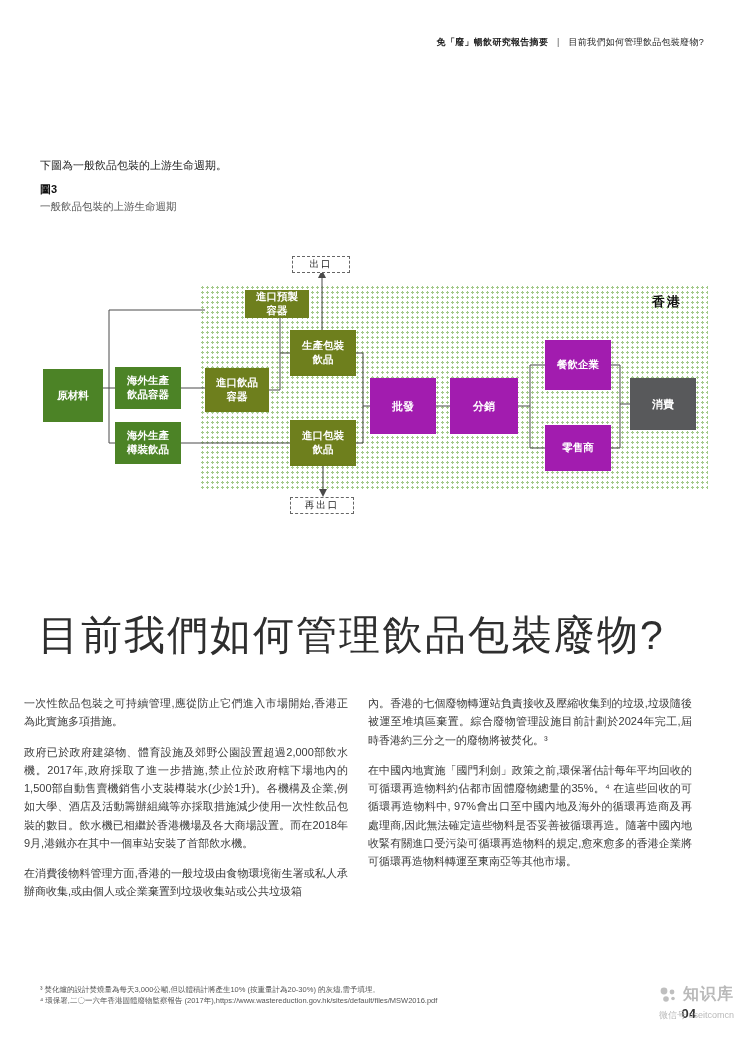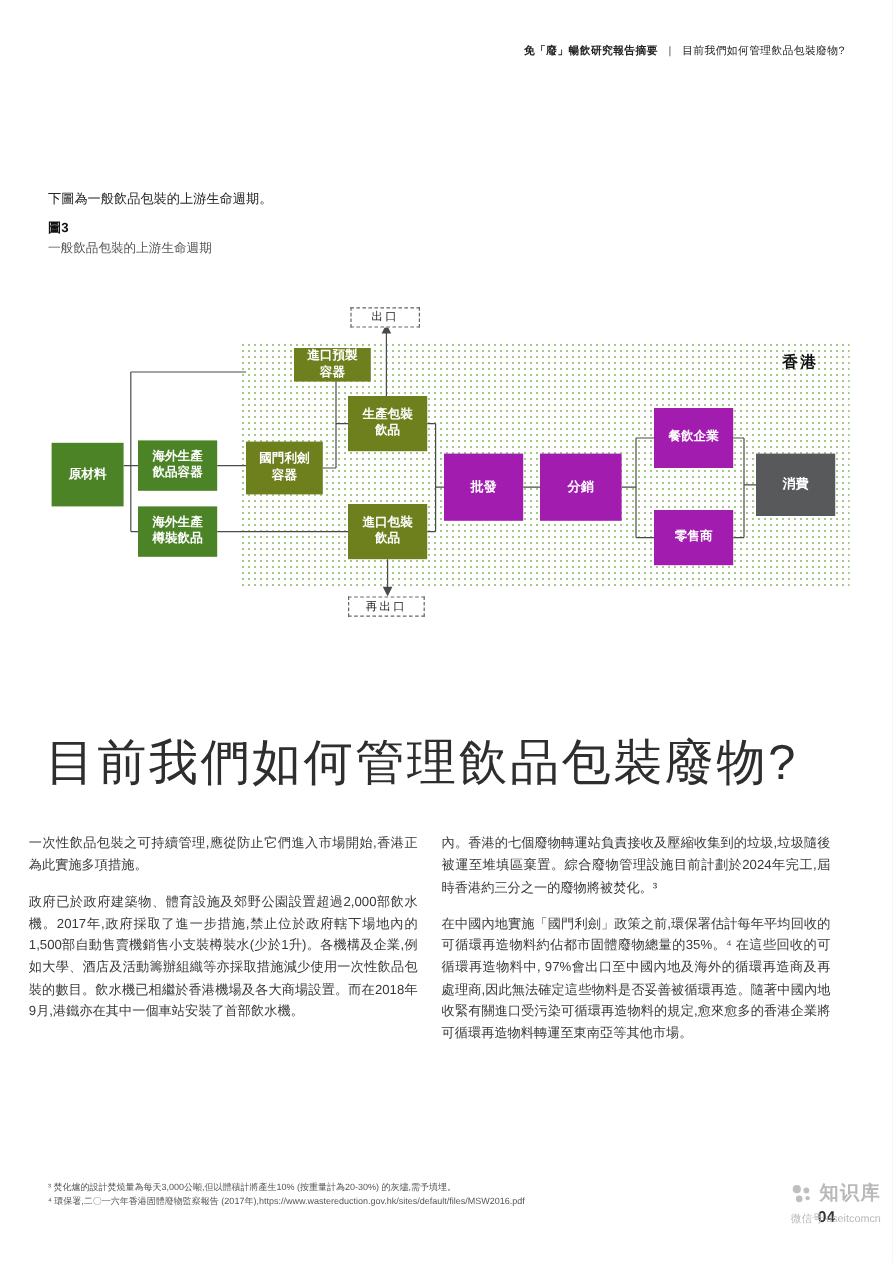--- a/index.html
+++ b/index.html
@@ -150,37 +150,38 @@
 
     <div class="node green n-raw">原材料</div>
     <div class="node green n-ovc">海外生產
 飲品容器</div>
     <div class="node green n-ovb">海外生產
 樽裝飲品</div>
     <div class="node olive n-ipf">進口預製
 容器</div>
     <div class="node olive n-ppd">生產包裝
 飲品</div>
-    <div class="node olive n-idc">國門利劍
+    <div class="node olive n-idc">進口飲品
 容器</div>
     <div class="node olive n-ipd">進口包裝
 飲品</div>
     <div class="node blue n-whl">批發</div>
     <div class="node blue n-dst">分銷</div>
     <div class="node blue n-cat">餐飲企業</div>
     <div class="node blue n-rtl">零售商</div>
     <div class="node gray n-cns">消費</div>
   </div>
 
   <h1 class="main-heading">目前我們如何管理飲品包裝廢物?</h1>
 
   <div class="columns">
     <div class="col">
       <p>一次性飲品包裝之可持續管理,應從防止它們進入市場開始,香港正為此實施多項措施。</p>
       <p>政府已於政府建築物、體育設施及郊野公園設置超過2,000部飲水機。2017年,政府採取了進一步措施,禁止位於政府轄下場地內的1,500部自動售賣機銷售小支裝樽裝水(少於1升)。各機構及企業,例如大學、酒店及活動籌辦組織等亦採取措施減少使用一次性飲品包裝的數目。飲水機已相繼於香港機場及各大商場設置。而在2018年9月,港鐵亦在其中一個車站安裝了首部飲水機。</p>
+      <p>在消費後物料管理方面,香港的一般垃圾由食物環境衛生署或私人承辦商收集,或由個人或企業棄置到垃圾收集站或公共垃圾箱</p>
     </div>
     <div class="col">
       <p>內。香港的七個廢物轉運站負責接收及壓縮收集到的垃圾,垃圾隨後被運至堆填區棄置。綜合廢物管理設施目前計劃於2024年完工,屆時香港約三分之一的廢物將被焚化。³</p>
       <p>在中國內地實施「國門利劍」政策之前,環保署估計每年平均回收的可循環再造物料約佔都市固體廢物總量的35%。⁴ 在這些回收的可循環再造物料中, 97%會出口至中國內地及海外的循環再造商及再處理商,因此無法確定這些物料是否妥善被循環再造。隨著中國內地收緊有關進口受污染可循環再造物料的規定,愈來愈多的香港企業將可循環再造物料轉運至東南亞等其他市場。</p>
     </div>
   </div>
 
   <div class="footnotes">
     <p>³ 焚化爐的設計焚燒量為每天3,000公噸,但以體積計將產生10% (按重量計為20-30%) 的灰燼,需予填埋。</p>
     <p>⁴ 環保署,二〇一六年香港固體廢物監察報告 (2017年),https://www.wastereduction.gov.hk/sites/default/files/MSW2016.pdf</p>

